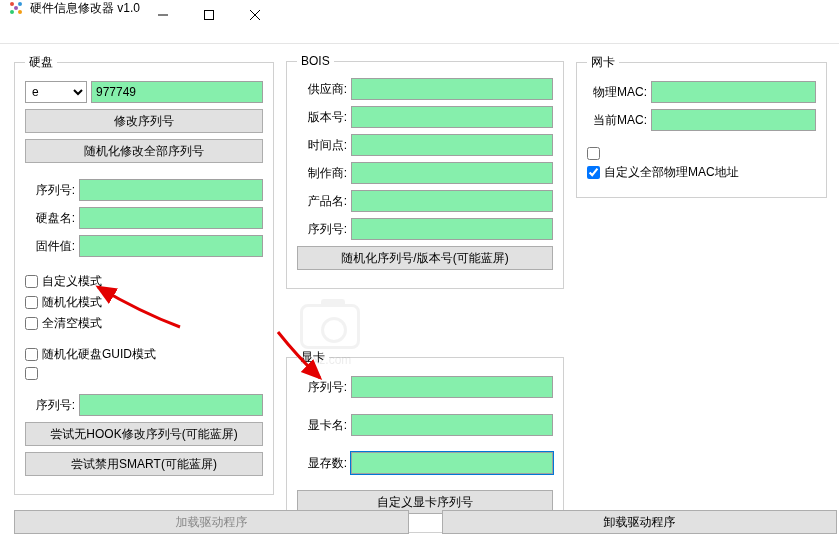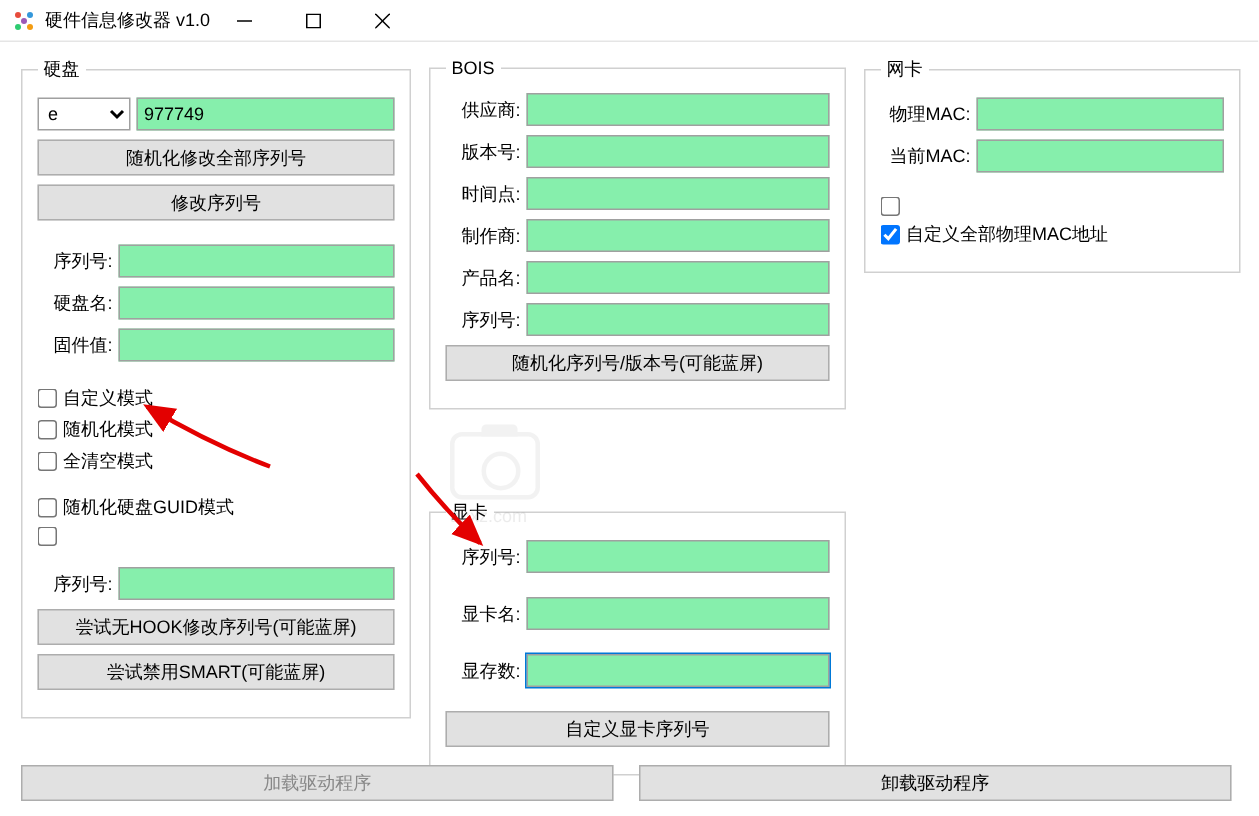--- a/index.html
+++ b/index.html
@@ -1,18 +1,18 @@
 <!DOCTYPE html>
 <html><head>
 <meta charset="utf-8">
 <style>
 * { box-sizing: border-box; margin: 0; padding: 0; font-family: "Microsoft YaHei", "SimSun", sans-serif; font-size: 12px; }
 body { background: #fff; width: 839px; height: 544px; position: relative; overflow: hidden; }
 
-.titlebar { height: 28px; display: flex; align-items: center; padding: 0 8px; border-bottom: 1px solid #e5e5e5; }
+.titlebar { height: 44px; display: flex; padding: 0 8px; border-bottom: 1px solid #e5e5e5; }
 .titlebar-icon { width: 16px; height: 16px; margin-right: 6px; }
 .titlebar-controls { display: flex; }
 .titlebar-btn { width: 46px; height: 30px; display: flex; align-items: center; justify-content: center; cursor: pointer; }
 
 .content { padding: 10px 14px 14px 14px; display: flex; gap: 12px; position: relative; }
 
 .col { display: flex; flex-direction: column; gap: 10px; }
 .col1 { width: 260px; }
 .col2 { width: 278px; gap: 28px; }
 .col3 { width: 240px; }
@@ -28,21 +28,21 @@
 
 .btn { height: 24px; border: 1px solid #adadad; background: #e1e1e1; cursor: pointer; padding: 0 8px; display: flex; align-items: center; justify-content: center; }
 .btn-wide { width: 100%; margin-bottom: 6px; }
 .btn-disabled { color: #888; cursor: default; }
 
 .chk { display: flex; align-items: center; gap: 4px; margin-bottom: 4px; cursor: pointer; }
 .chk input { width: 13px; height: 13px; cursor: pointer; }
 
 .spacer { height: 10px; }
 
-.bottom-bar { position: absolute; bottom: 10px; left: 14px; right: 18px; display: flex; justify-content: space-between; }
+.bottom-bar { position: absolute; bottom: 10px; left: 14px; right: 2px; display: flex; justify-content: space-between; }
 .bottom-btn { width: 395px; height: 24px; }
 
 .watermark { position: absolute; left: 300px; top: 260px; opacity: 0.12; pointer-events: none; font-size: 26px; color: #666; }
 .watermark .cam { width: 60px; height: 45px; border: 3px solid #999; border-radius: 8px; margin: 0 auto; position: relative; }
 .watermark .cam::before { content: ""; position: absolute; top: -8px; left: 18px; width: 24px; height: 8px; background: #999; border-radius: 3px 3px 0 0; }
 .watermark .cam::after { content: ""; position: absolute; top: 10px; left: 18px; width: 20px; height: 20px; border: 3px solid #999; border-radius: 50%; }
 
 .arrow { position: absolute; pointer-events: none; }
 </style>
 </head>
@@ -81,22 +81,22 @@
 
   <div class="col col1">
     <fieldset>
       <legend>硬盘</legend>
       <div class="row">
         <select style="width:62px">
           <option>e</option>
         </select>
         <input type="text" value="977749" style="">
       </div>
+      <button class="btn btn-wide">修改序列号</button>
       <button class="btn btn-wide">随机化修改全部序列号</button>
-      <button class="btn btn-wide">修改序列号</button>
       <div class="spacer"></div>
       <div class="row">
           <span class="label">序列号:</span>
           <input type="text" value="" style="">
         </div>
       <div class="row">
           <span class="label">硬盘名:</span>
           <input type="text" value="" style="">
         </div>
       <div class="row">

